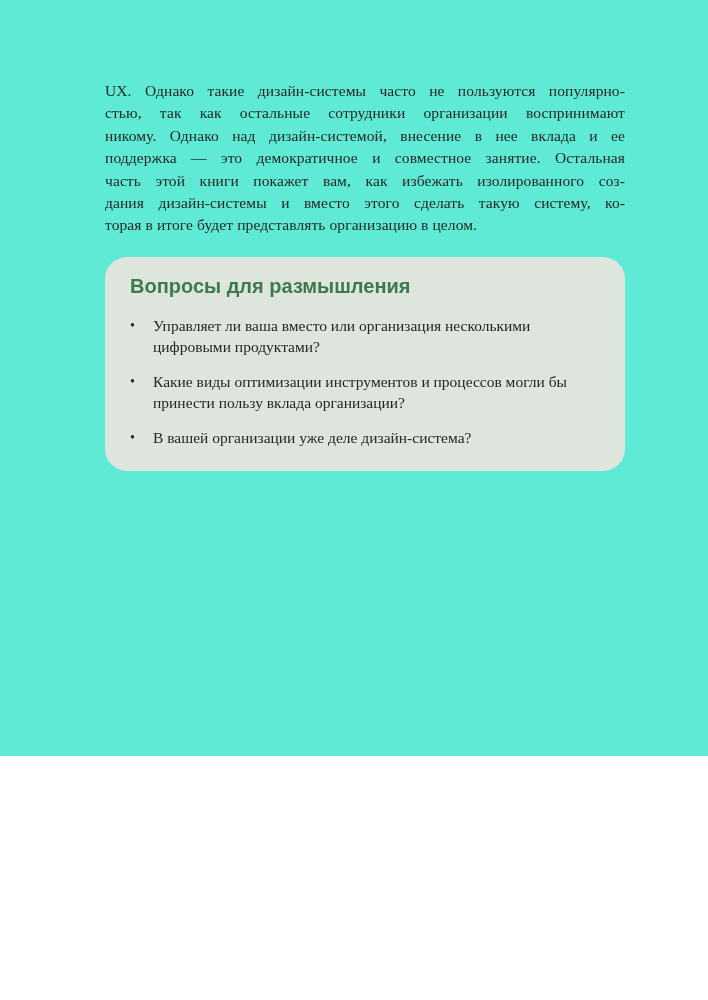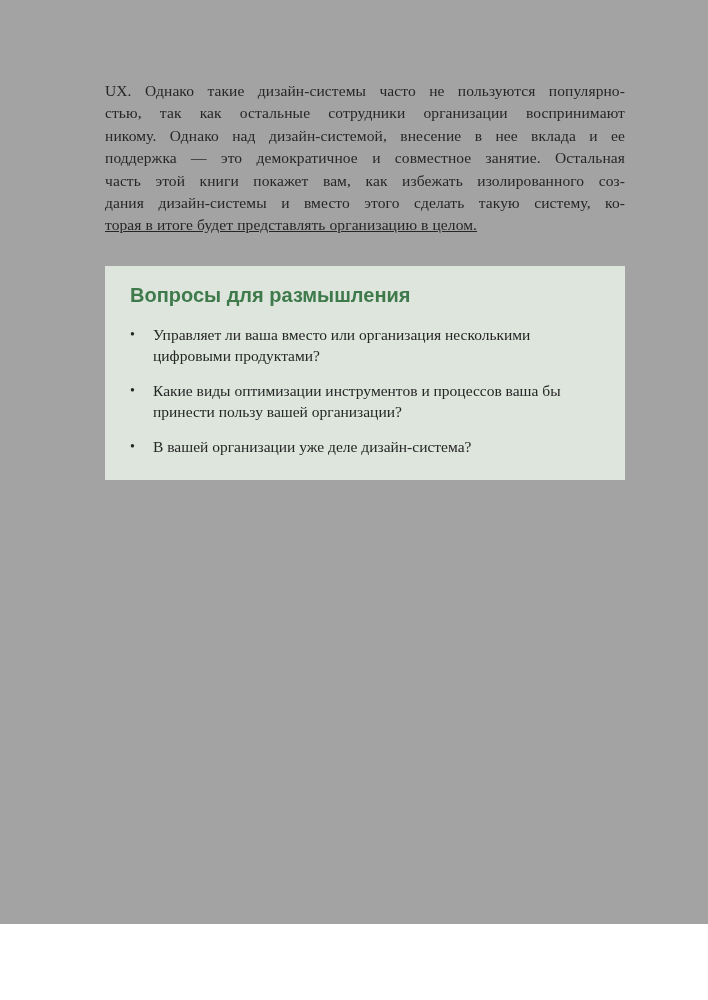--- a/index.html
+++ b/index.html
@@ -1,20 +1,20 @@
 <!DOCTYPE html>
 <html><head>
 <meta charset="utf-8">
 <style>
   html, body { margin: 0; padding: 0; background: #ffffff; }
   .page {
     position: relative;
     width: 708px;
-    height: 924px;
-    background: #a3a3a3;
+    height: 756px;
+    background: #5eead4;
     font-family: "Liberation Serif", serif;
     color: #262626;
     overflow: hidden;
   }
   .content {
     position: absolute;
     left: 105px;
     top: 80px;
     width: 520px;
   }
@@ -23,27 +23,27 @@
     line-height: 22.4px;
     letter-spacing: 0.1px;
   }
   .body-text .line {
     text-align: justify;
     text-align-last: justify;
     white-space: normal;
   }
   .body-text .line.last {
     text-align-last: left;
-    text-decoration: underline;
   }
   .reflection-box {
-    margin-top: 29px;
+    margin-top: 20px;
     background: #dde5dc;
     padding: 17px 31px 10px 25px;
     box-sizing: border-box;
+    border-radius: 22px;
   }
   .reflection-box h2 {
     margin: 0 0 17px 0;
     font-family: "Liberation Sans", sans-serif;
     font-weight: 700;
     font-size: 20px;
     line-height: 24px;
     color: #3e7a4b;
   }
   .questions {
@@ -89,21 +89,21 @@
 
     <div class="reflection-box">
       <h2>Вопросы для размышления</h2>
       <ul class="questions" id="questions">
           <li>
             <span class="marker">•</span>
             <span class="q-text">Управляет ли ваша вместо или организация несколькими цифровыми продуктами?</span>
           </li>
           <li>
             <span class="marker">•</span>
-            <span class="q-text">Какие виды оптимизации инструментов и процессов ваша бы принести пользу вашей организации?</span>
+            <span class="q-text">Какие виды оптимизации инструментов и процессов могли бы принести пользу вклада организации?</span>
           </li>
           <li>
             <span class="marker">•</span>
             <span class="q-text">В вашей организации уже деле дизайн-система?</span>
           </li>
         </ul>
     </div>
 
   </div>
 </div>

